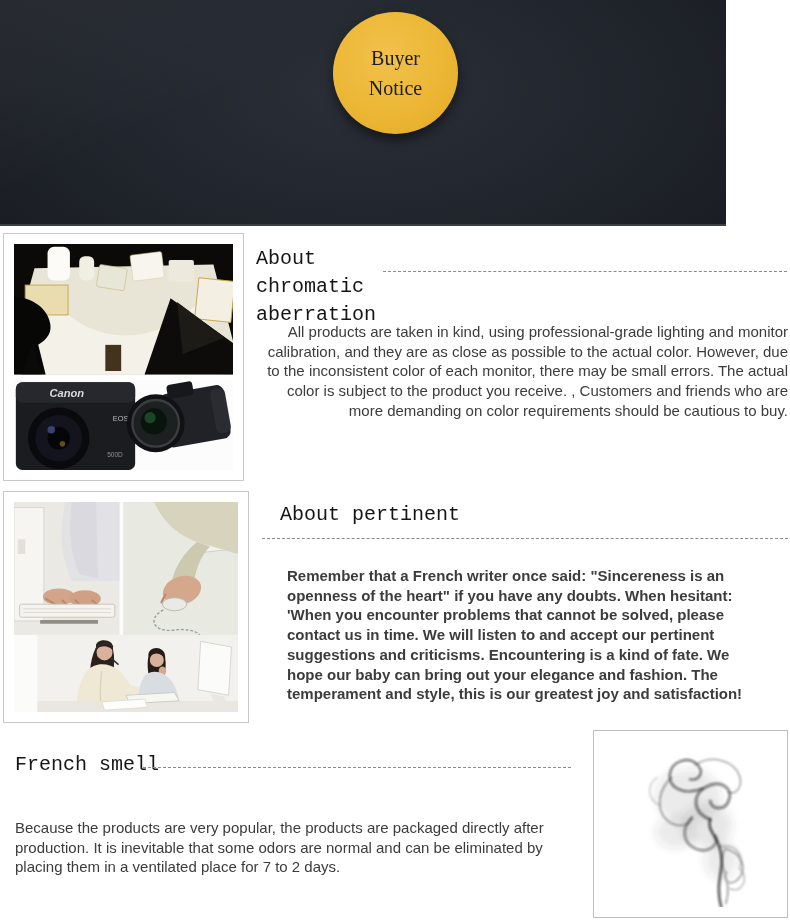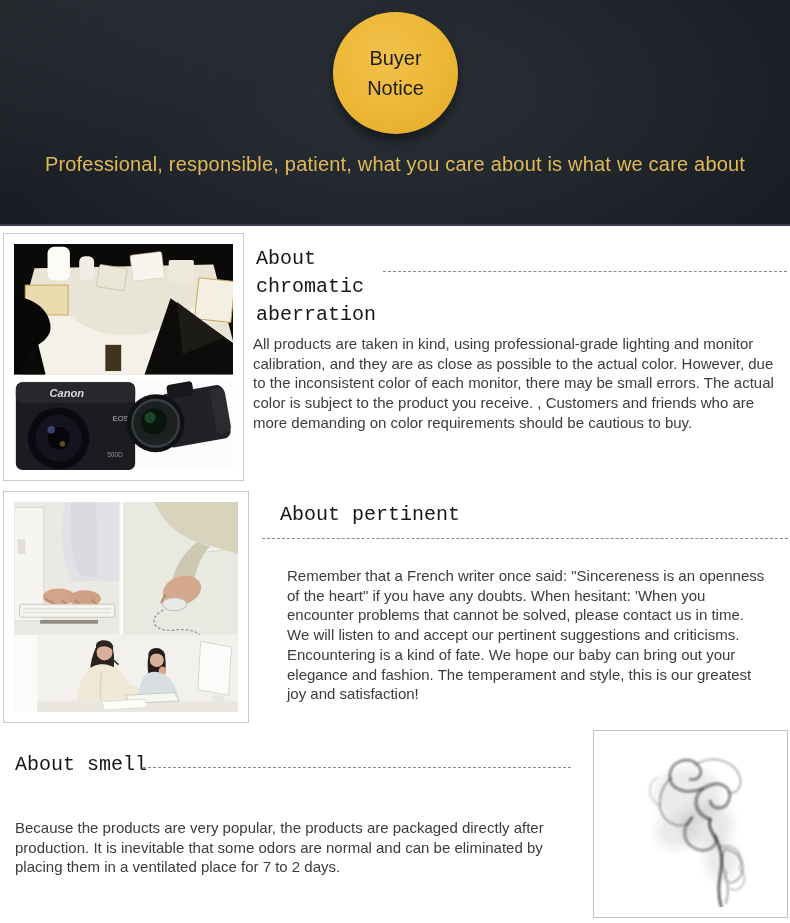--- a/index.html
+++ b/index.html
@@ -3,25 +3,26 @@
 <meta charset="utf-8">
 <style>
   * { margin:0; padding:0; box-sizing:border-box; }
   html,body { background:#ffffff; }
   .page {
     position:relative; width:790px; height:923px; overflow:hidden;
     background:#ffffff; font-family:"Liberation Sans", sans-serif;
   }
   
   .hero {
-    position:absolute; left:0; top:0; width:790px; height:226px;
+    position:absolute; left:0; top:0; width:726px; height:226px;
     background:
       linear-gradient(155deg, rgba(255,255,255,0.05) 0%, rgba(255,255,255,0) 35%),
       radial-gradient(ellipse 640px 330px at 50% 40%, #2b3038 0%, #1f232a 48%, #13161b 100%);
     border-bottom:2px solid #39404a;
+    font-family:Liberation Serif, serif;
   }
   .badge {
     position:absolute; left:333px; top:12px; width:125px; height:122px;
     border-radius:50%;
     background:radial-gradient(circle at 42% 36%, #f2c14c 0%, #ecb735 55%, #e2aa26 100%);
     box-shadow:0 6px 12px rgba(0,0,0,0.5);
     display:flex; align-items:center; justify-content:center; text-align:center;
   }
   .badge-label { display:block; width:82px; font-size:20px; line-height:1.5; color:#1d1d1d; }
   .tagline {
@@ -37,34 +38,33 @@
   
   .sec-title { position:absolute; font-size:20px; line-height:28px; color:#151515; font-weight:400;font-family:Liberation Mono, monospace; }
   .t1 { left:256px; top:245px; width:178px; }
   .t2 { left:280px; top:501px; width:320px; }
   .t3 { left:15px;  top:751px; width:220px; }
   .dash { position:absolute; height:0; border-top:1px dashed #8a8a8a; }
   .d1 { left:383px; top:271px; width:404px; }
   .d2 { left:262px; top:538px; width:526px; }
   .d3 { left:143px; top:767px; width:428px; }
   .body-text { position:absolute; font-size:15px; line-height:19.7px; color:#3c3c3c; }
-  .b1 { left:253px; top:322px; width:535px; text-align:left;margin-top:12px; }
-  .b2 { left:287px; top:566px; width:482px; text-align:left; }
+  .b1 { left:253px; top:322px; width:535px; text-align:right; }
+  .b2 { left:287px; top:566px; width:482px; text-align:left;font-weight:bold; }
   .b3 { left:15px;  top:818px; width:556px; text-align:left; }
 </style>
 </head>
 <body>
 
 <div class="page">
 
   <header class="hero">
     <div class="badge">
       <span class="badge-label">Buyer Notice</span>
     </div>
-    <div class="tagline">Professional, responsible, patient, what you care about is what we care about</div>
   </header>
 
   <section>
     <figure class="photo photo-studio">
       <svg viewBox="0 0 235 242" preserveAspectRatio="none">
 
         <rect x="0" y="0" width="235" height="140" fill="#0b0a08"></rect>
         <path d="M22,26 L214,22 L235,104 L235,140 L0,140 L0,106 Z" fill="#e9e5d6"></path>
         <path d="M40,58 C85,112 155,110 200,60 L218,140 L18,140 Z" fill="#f4f2e8"></path>
         <rect x="36" y="3" width="24" height="36" rx="7" fill="#fcfbf7"></rect>
@@ -168,21 +168,21 @@
         <path d="M120,208 L172,205 L177,214 L124,217 Z" fill="#f6f6f3" stroke="#c9c9c2" stroke-width="1"></path>
         <path d="M94,215 L140,212 L143,221 L97,224 Z" fill="#fdfdfc" stroke="#dddcd6" stroke-width="1"></path>
       </svg>
     </figure>
     <h2 class="sec-title t2">About pertinent</h2>
     <div class="dash d2"></div>
     <p class="body-text b2">Remember that a French writer once said: "Sincereness is an openness of the heart" if you have any doubts. When hesitant: 'When you encounter problems that cannot be solved, please contact us in time. We will listen to and accept our pertinent suggestions and criticisms. Encountering is a kind of fate. We hope our baby can bring out your elegance and fashion. The temperament and style, this is our greatest joy and satisfaction!</p>
   </section>
 
   <section>
-    <h2 class="sec-title t3">About smell</h2>
+    <h2 class="sec-title t3">French smell</h2>
     <div class="dash d3"></div>
     <p class="body-text b3">Because the products are very popular, the products are packaged directly after production. It is inevitable that some odors are normal and can be eliminated by placing them in a ventilated place for 7 to 2 days.</p>
     <figure class="photo photo-smoke">
       <svg viewBox="0 0 189 182" preserveAspectRatio="none">
         <rect x="0" y="0" width="189" height="182" fill="#ffffff"></rect>
         <defs>
           <filter id="sb1" x="-30%" y="-30%" width="160%" height="160%">
               <feGaussianBlur stdDeviation="1.1"></feGaussianBlur>
             </filter>
           <filter id="sb4" x="-60%" y="-60%" width="220%" height="220%">

